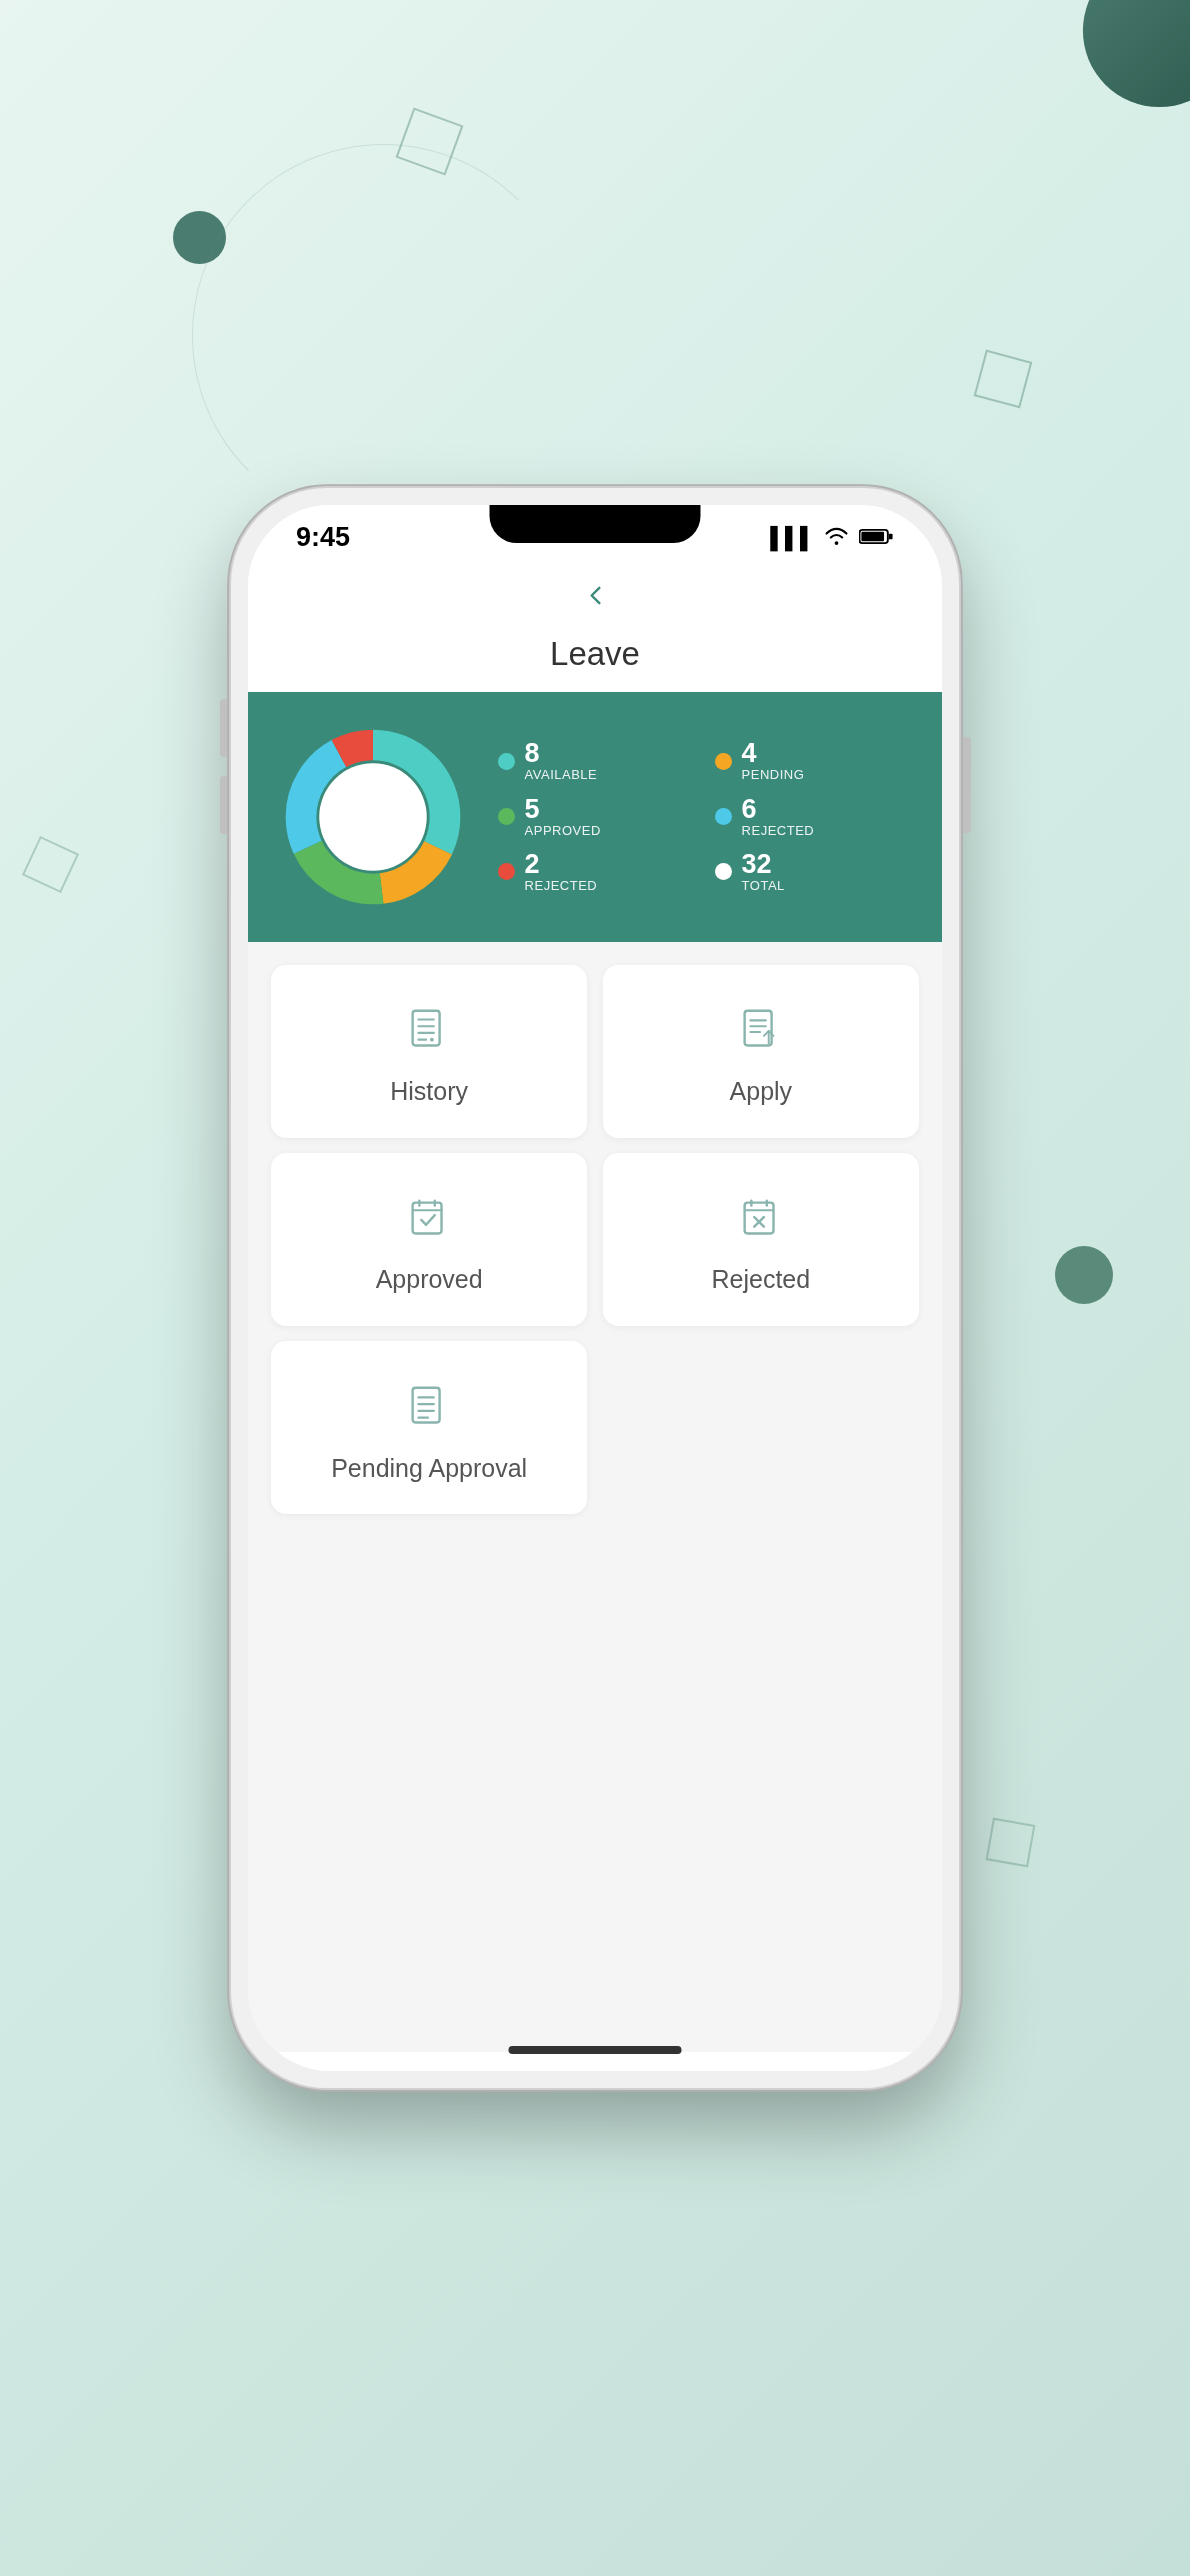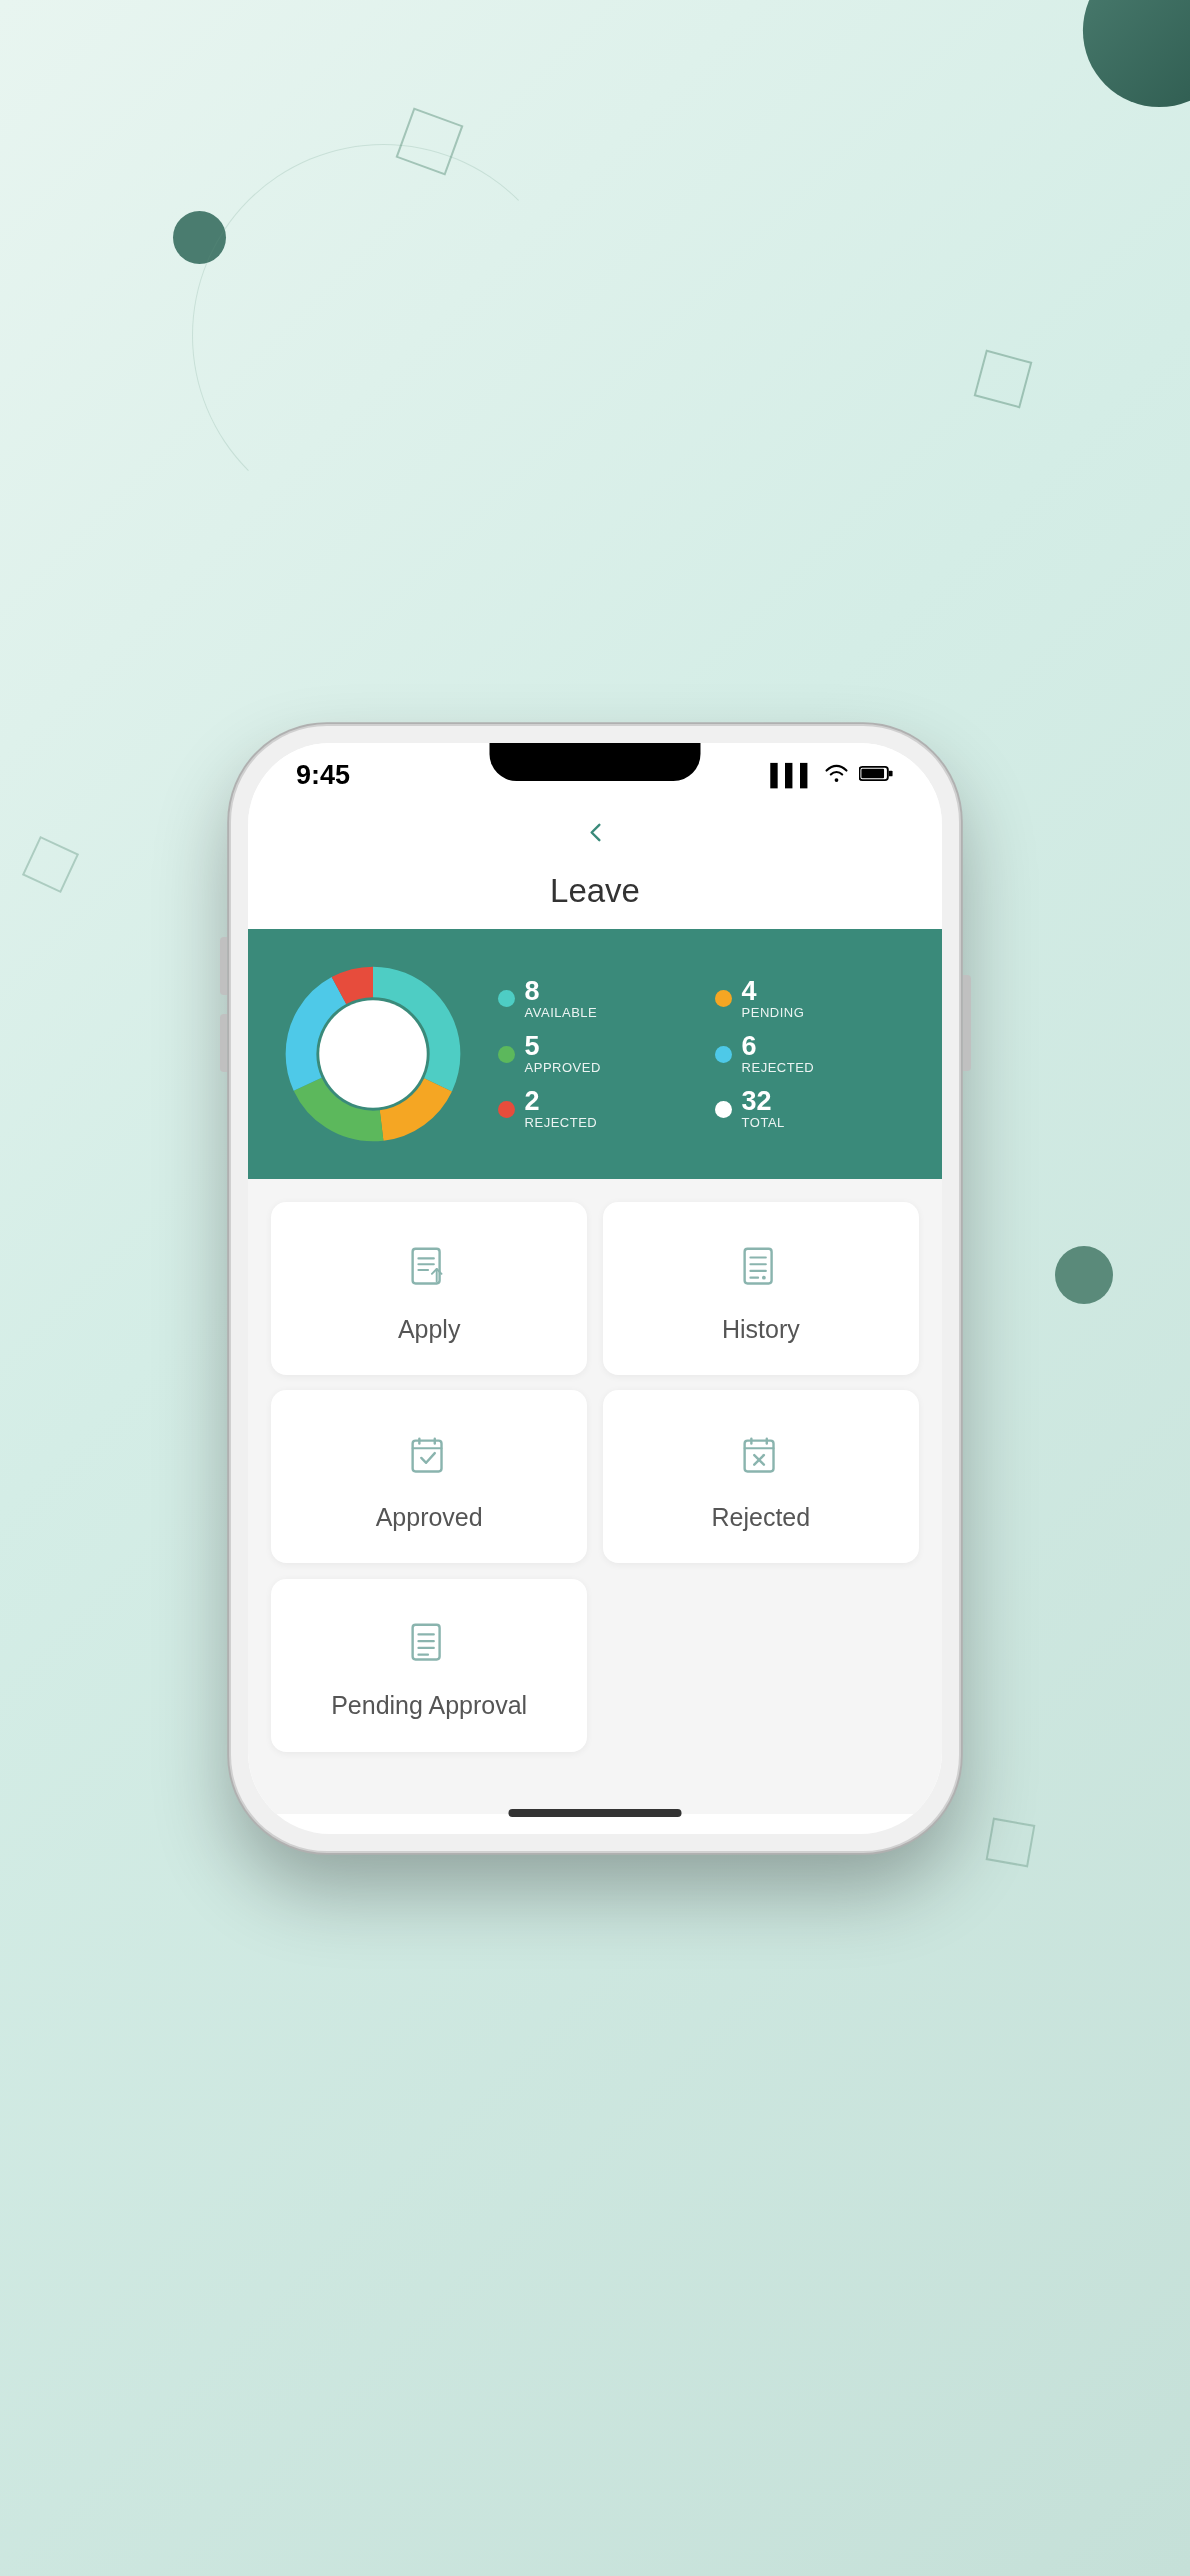--- a/index.html
+++ b/index.html
@@ -96,21 +96,21 @@
       height: 383px;
       border: 1.9px solid rgba(100, 150, 130, 0.2);
       border-radius: 50%;
       border-right-color: transparent;
       border-bottom-color: transparent;
     }
 
     
     .phone-frame {
       width: 728px;
-      height: 1125px;
+      height: 1600px;
       background: #f0f0f0;
       border-radius: 96px;
       padding: 17px;
       box-shadow:
         0 0 0 1.9px #d0d0d0,
         0 0 0 3.8px #b0b0b0,
         0 38px 77px rgba(0,0,0,0.3);
       position: relative;
     }
 
@@ -449,42 +449,42 @@
           </div>
         </div>
       </div>
 
       <div class="cards-grid">
 
         <div class="card">
           <div class="card-icon">
             <svg viewBox="0 0 54 54" fill="none" xmlns="http://www.w3.org/2000/svg">
               <rect x="10" y="6" width="28" height="36" rx="3" stroke="#8ab4ae" stroke-width="2.5" fill="none"></rect>
+              <line x1="16" y1="15" x2="32" y2="15" stroke="#8ab4ae" stroke-width="2.2" stroke-linecap="round"></line>
+              <line x1="16" y1="22" x2="32" y2="22" stroke="#8ab4ae" stroke-width="2.2" stroke-linecap="round"></line>
+              <line x1="16" y1="29" x2="32" y2="29" stroke="#8ab4ae" stroke-width="2.2" stroke-linecap="round"></line>
+              <line x1="16" y1="36" x2="24" y2="36" stroke="#8ab4ae" stroke-width="2.2" stroke-linecap="round"></line>
+              <circle cx="30" cy="36" r="2" fill="#8ab4ae"></circle>
+            </svg>
+          </div>
+          <span class="card-label">History</span>
+        </div>
+
+        <div class="card">
+          <div class="card-icon">
+            <svg viewBox="0 0 54 54" fill="none" xmlns="http://www.w3.org/2000/svg">
+              <rect x="10" y="6" width="28" height="36" rx="3" stroke="#8ab4ae" stroke-width="2.5" fill="none"></rect>
               <line x1="16" y1="16" x2="32" y2="16" stroke="#8ab4ae" stroke-width="2.2" stroke-linecap="round"></line>
               <line x1="16" y1="22" x2="32" y2="22" stroke="#8ab4ae" stroke-width="2.2" stroke-linecap="round"></line>
               <line x1="16" y1="28" x2="26" y2="28" stroke="#8ab4ae" stroke-width="2.2" stroke-linecap="round"></line>
               <path d="M30 32 L35 27 L40 32" stroke="#8ab4ae" stroke-width="2" fill="none" stroke-linecap="round" stroke-linejoin="round"></path>
               <line x1="35" y1="27" x2="35" y2="40" stroke="#8ab4ae" stroke-width="2" stroke-linecap="round"></line>
             </svg>
           </div>
           <span class="card-label">Apply</span>
-        </div>
-
-        <div class="card">
-          <div class="card-icon">
-            <svg viewBox="0 0 54 54" fill="none" xmlns="http://www.w3.org/2000/svg">
-              <rect x="10" y="6" width="28" height="36" rx="3" stroke="#8ab4ae" stroke-width="2.5" fill="none"></rect>
-              <line x1="16" y1="15" x2="32" y2="15" stroke="#8ab4ae" stroke-width="2.2" stroke-linecap="round"></line>
-              <line x1="16" y1="22" x2="32" y2="22" stroke="#8ab4ae" stroke-width="2.2" stroke-linecap="round"></line>
-              <line x1="16" y1="29" x2="32" y2="29" stroke="#8ab4ae" stroke-width="2.2" stroke-linecap="round"></line>
-              <line x1="16" y1="36" x2="24" y2="36" stroke="#8ab4ae" stroke-width="2.2" stroke-linecap="round"></line>
-              <circle cx="30" cy="36" r="2" fill="#8ab4ae"></circle>
-            </svg>
-          </div>
-          <span class="card-label">History</span>
         </div>
 
 
         <div class="card">
           <div class="card-icon">
             <svg viewBox="0 0 54 54" fill="none" xmlns="http://www.w3.org/2000/svg">
               <rect x="10" y="10" width="30" height="32" rx="3" stroke="#8ab4ae" stroke-width="2.5" fill="none"></rect>
               <line x1="17" y1="8" x2="17" y2="13" stroke="#8ab4ae" stroke-width="2.5" stroke-linecap="round"></line>
               <line x1="33" y1="8" x2="33" y2="13" stroke="#8ab4ae" stroke-width="2.5" stroke-linecap="round"></line>
               <line x1="10" y1="18" x2="40" y2="18" stroke="#8ab4ae" stroke-width="2" stroke-linecap="round"></line>

